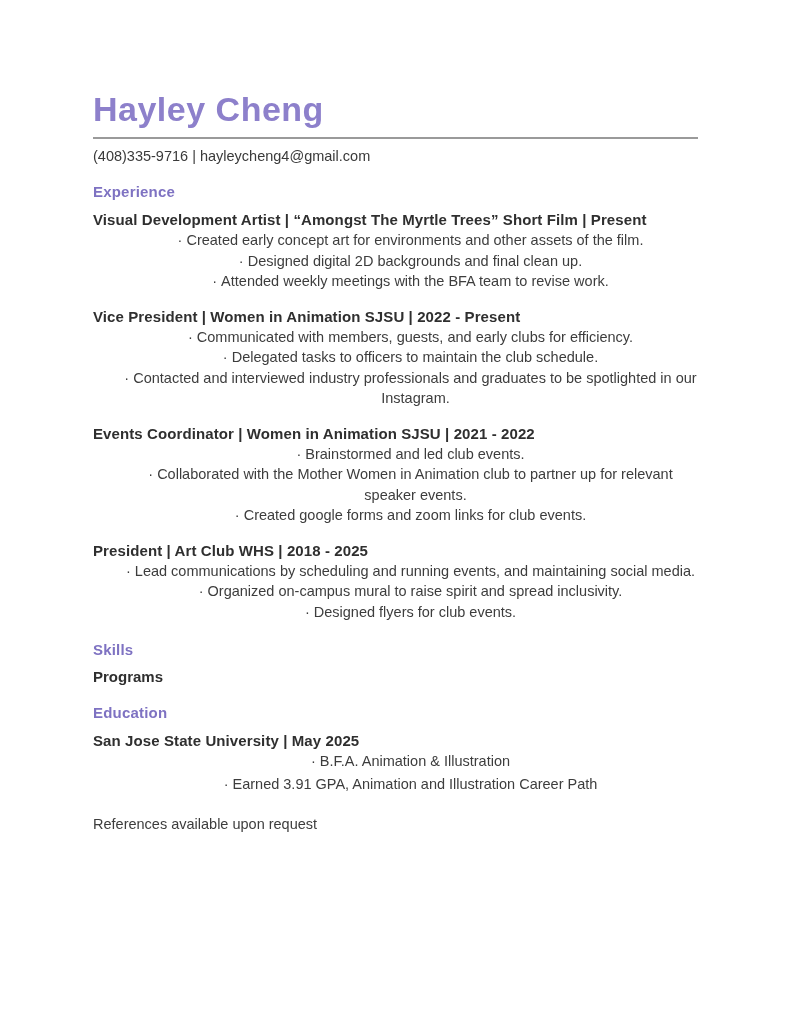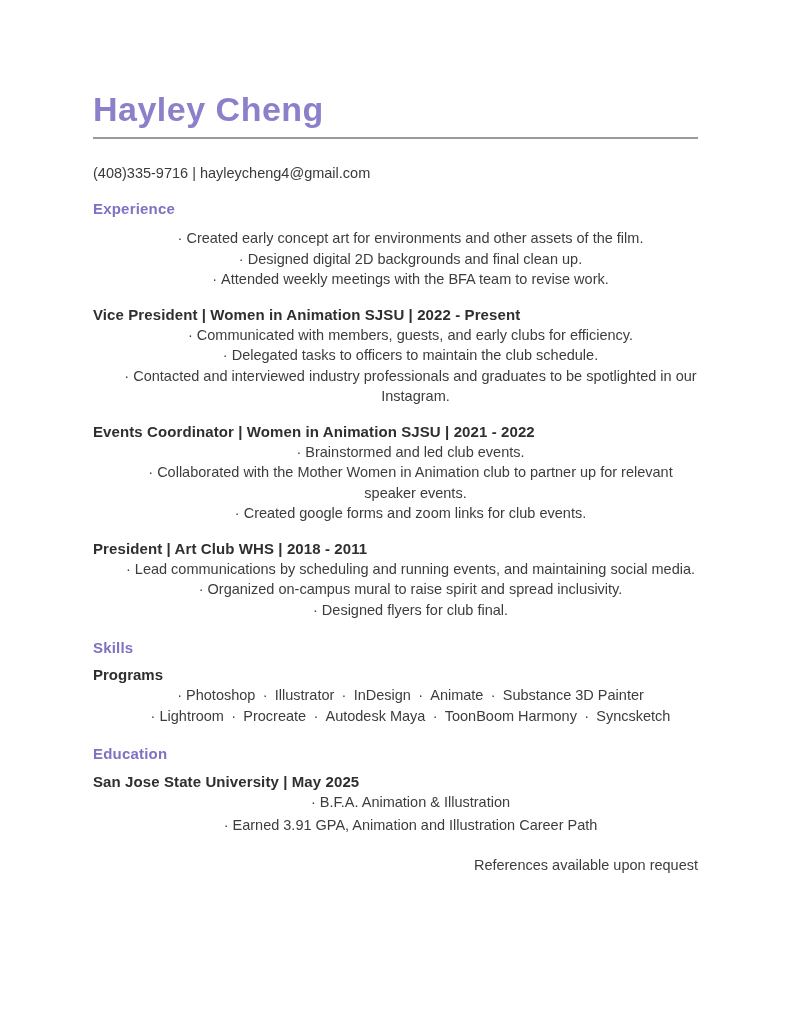--- a/index.html
+++ b/index.html
@@ -24,21 +24,21 @@
     letter-spacing: 0.5px;
     color: #8d80cb;
     line-height: 1.15;
   }
   .header-divider {
     border: none;
     border-top: 2px solid #9a9a9a;
     margin: 8px 0 0 0;
   }
   .contact {
-    margin-top: 26px;
+    margin-top: 9px;
     font-size: 14.5px;
     color: #3a3a3a;
   }
   .section-heading {
     margin: 19px 0 0 0;
     font-size: 15px;
     font-weight: bold;
     color: #7e72c2;
     letter-spacing: 0.2px;
   }
@@ -69,40 +69,41 @@
   ul.bullets li::before { content: "\00B7\00A0"; }
   .subheading {
     margin: 10px 0 0 0;
     font-size: 15px;
     font-weight: bold;
     color: #2f2f2f;
   }
   .skills-lines li { white-space: nowrap; }
   .footer-note {
     margin-top: 22px;
-    text-align: right;
+    text-align: left;
     font-size: 14.5px;
     color: #3d3d3d;
   }
 </style>
 </head>
 <body>
 
 <div class="page">
 
   <header>
     <h1 class="name">Hayley Cheng</h1>
     <hr class="header-divider">
     <div class="contact">(408)335-9716 | hayleycheng4@gmail.com</div>
   </header>
 
   <section class="section-experience">
     <h2 class="section-heading">Experience</h2>
 
     <div class="entry">
+      <h3 class="entry-title">Visual Development Artist | “Amongst The Myrtle Trees” Short Film | Present</h3>
       <ul class="bullets">
         <li>Created early concept art for environments and other assets of the film.</li>
         <li>Designed digital 2D backgrounds and final clean up.</li>
         <li>Attended weekly meetings with the BFA team to revise work.</li>
       </ul>
     </div>
 
     <div class="entry">
       <h3 class="entry-title">Vice President | Women in Animation SJSU | 2022 - Present</h3>
       <ul class="bullets">
@@ -115,36 +116,32 @@
     <div class="entry">
       <h3 class="entry-title">Events Coordinator | Women in Animation SJSU | 2021 - 2022</h3>
       <ul class="bullets">
         <li>Brainstormed and led club events.</li>
         <li>Collaborated with the Mother Women in Animation club to partner up for relevant speaker events.</li>
         <li>Created google forms and zoom links for club events.</li>
       </ul>
     </div>
 
     <div class="entry">
-      <h3 class="entry-title">President | Art Club WHS | 2018 - 2011</h3>
+      <h3 class="entry-title">President | Art Club WHS | 2018 - 2025</h3>
       <ul class="bullets">
         <li>Lead communications by scheduling and running events, and maintaining social media.</li>
         <li>Organized on-campus mural to raise spirit and spread inclusivity.</li>
-        <li>Designed flyers for club final.</li>
+        <li>Designed flyers for club events.</li>
       </ul>
     </div>
   </section>
 
   <section class="section-skills">
     <h2 class="section-heading">Skills</h2>
     <h3 class="subheading">Programs</h3>
-    <ul class="bullets skills-lines">
-      <li>Photoshop · Illustrator · InDesign · Animate · Substance 3D Painter</li>
-      <li>Lightroom · Procreate · Autodesk Maya · ToonBoom Harmony · Syncsketch</li>
-    </ul>
   </section>
 
   <section class="section-education">
     <h2 class="section-heading">Education</h2>
 
     <div class="entry">
       <h3 class="entry-title">San Jose State University | May 2025</h3>
       <ul class="bullets">
         <li>B.F.A. Animation &amp; Illustration</li>
       </ul>

